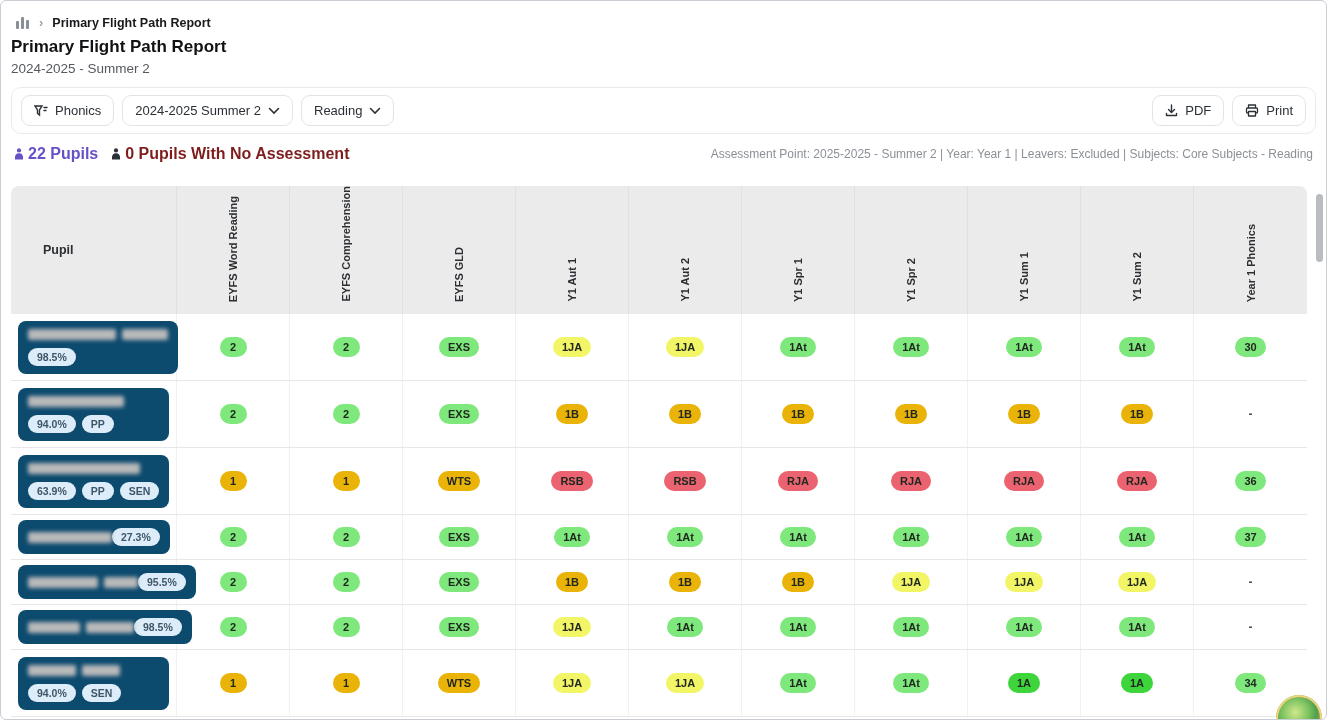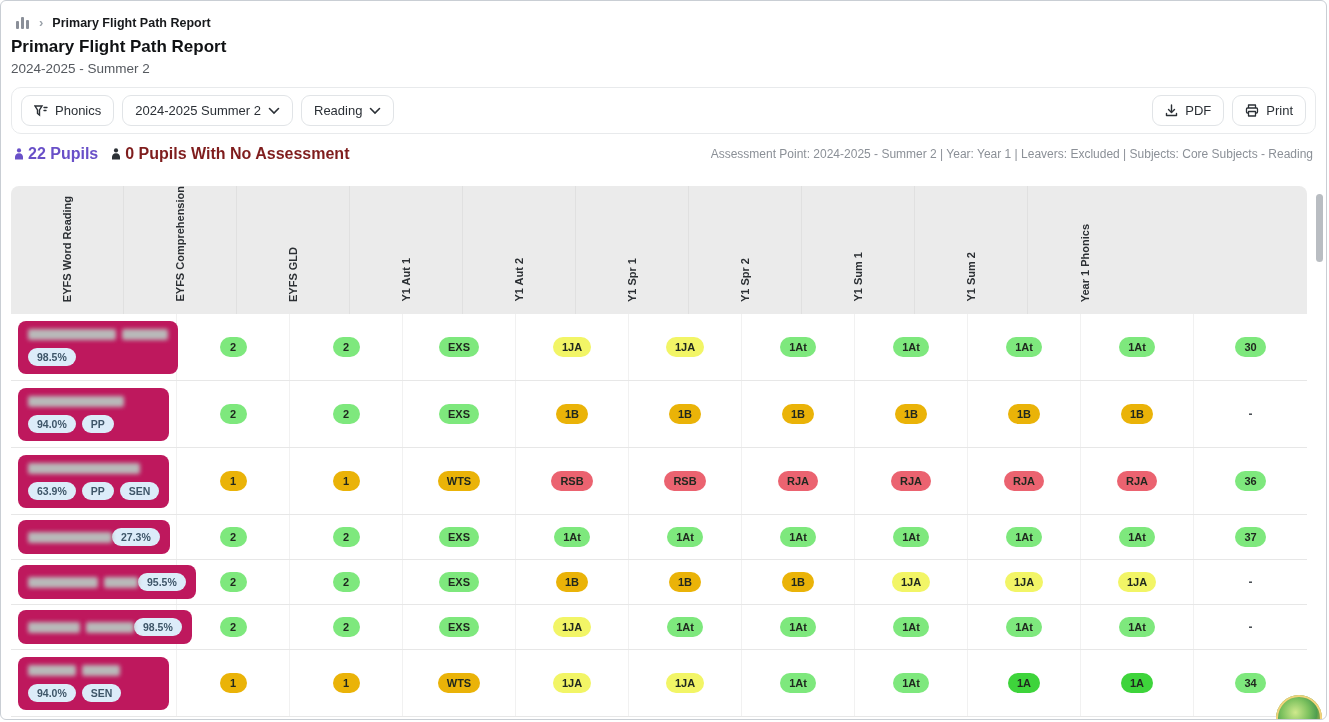--- a/index.html
+++ b/index.html
@@ -31,21 +31,21 @@
   .th{width:113px;box-sizing:border-box;border-right:1px solid #e0e0e0;display:flex;align-items:flex-end;justify-content:center;padding-bottom:12px;}
   .th:last-child{border-right:none;}
   .th.pupil{width:166px;align-items:center;justify-content:flex-start;padding:0 0 0 32px;font-weight:700;font-size:12.5px;color:#2b2f33;}
   .rot{writing-mode:vertical-rl;transform:rotate(180deg);font-size:11px;font-weight:700;color:#2b2f33;white-space:nowrap;}
 
   .row{display:flex;border-bottom:1px solid #e7e7e7;background:#fff;box-sizing:border-box;}
   .row.tall{height:67px;} .row.short{height:45px;}
   .cell{width:113px;box-sizing:border-box;border-right:1px solid #f1f1f1;display:flex;align-items:center;justify-content:center;}
   .cell:last-child{border-right:none;}
   .cell.pupil{width:166px;justify-content:flex-start;}
-  .pcard{background:#be185d;border-radius:8px;margin:5px 7px;padding:8px 10px;flex:1;display:flex;box-sizing:border-box;cursor:pointer;}
+  .pcard{background:#0c4a6e;border-radius:8px;margin:5px 7px;padding:8px 10px;flex:1;display:flex;box-sizing:border-box;cursor:pointer;}
   .pcard.stacked{flex-direction:column;justify-content:center;gap:8px;align-items:flex-start;}
   .pcard.inline{flex-direction:row;align-items:center;justify-content:space-between;}
   .nameblur{display:flex;gap:6px;align-items:center;}
   .nameseg{height:11px;background:#b9b9b9;filter:blur(2.2px);border-radius:2px;}
   .tagrow{display:flex;gap:6px;}
   .tag{background:#dcecf9;color:#3e5669;font-size:10.5px;font-weight:600;border-radius:999px;padding:3px 9px;white-space:nowrap;}
 
   .badge{font-size:11px;font-weight:600;color:#20281f;border-radius:999px;padding:4px 9px;min-width:9px;text-align:center;}
   .badge.green{background:#7ee87d;}
   .badge.bright{background:#3ed43b;}
@@ -143,25 +143,26 @@
     </span>
     <span class="count dark">
       <span style="display:inline-flex;">
         <svg width="10" height="12" viewBox="0 0 10 12" fill="#2c3136">
             <circle cx="5" cy="2.4" r="2.1"></circle>
             <path d="M5 5.2 C2.2 5.2 1 7.2 1 9 L1 11.5 L9 11.5 L9 9 C9 7.2 7.8 5.2 5 5.2 Z"></path>
           </svg>
       </span>
       <span>0 Pupils With No Assessment</span>
     </span>
-    <span class="summary">Assessment Point: 2024-2025 - Summer 2 | Year: Year 1 | Leavers: Excluded | Subjects: Core Subjects - Reading</span>
+    <span class="summary">Assessment Point: 2025-2025 - Summer 2 | Year: Year 1 | Leavers: Excluded | Subjects: Core Subjects - Reading</span>
   </div>
 
   <div class="table" id="report-table">
     <div class="thead" id="thead">
+      <div class="th pupil">Pupil</div>
     <div class="th">
           <span class="rot">EYFS Word Reading</span>
         </div>
         <div class="th">
           <span class="rot">EYFS Comprehension</span>
         </div>
         <div class="th">
           <span class="rot">EYFS GLD</span>
         </div>
         <div class="th">

